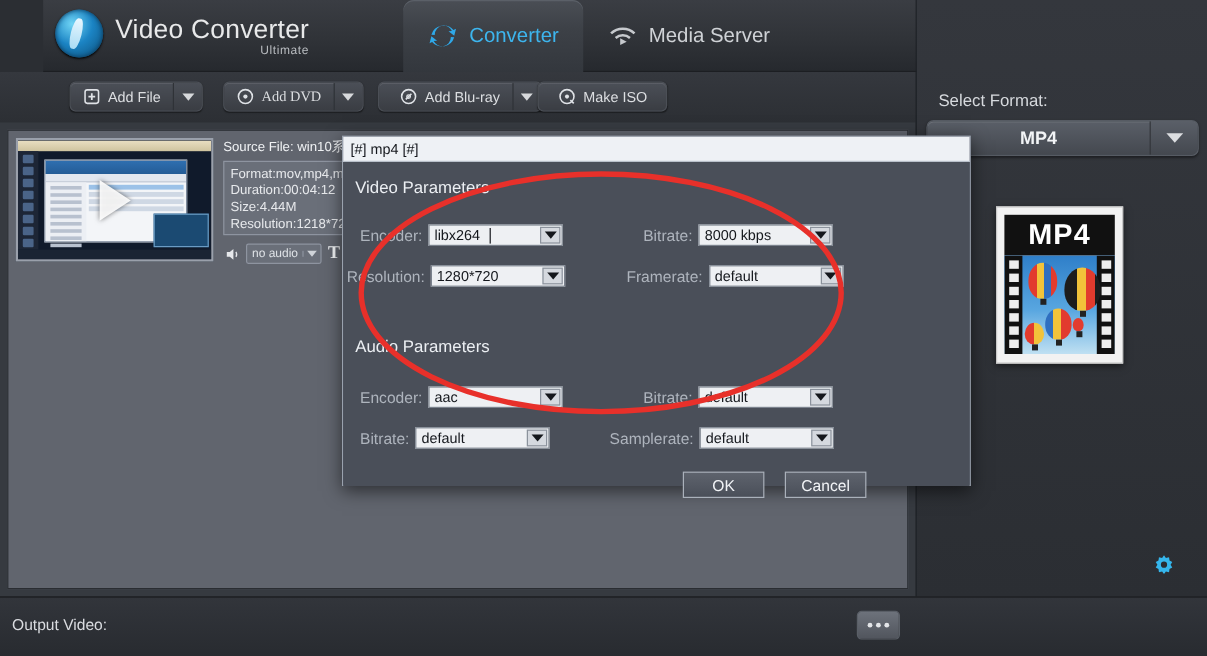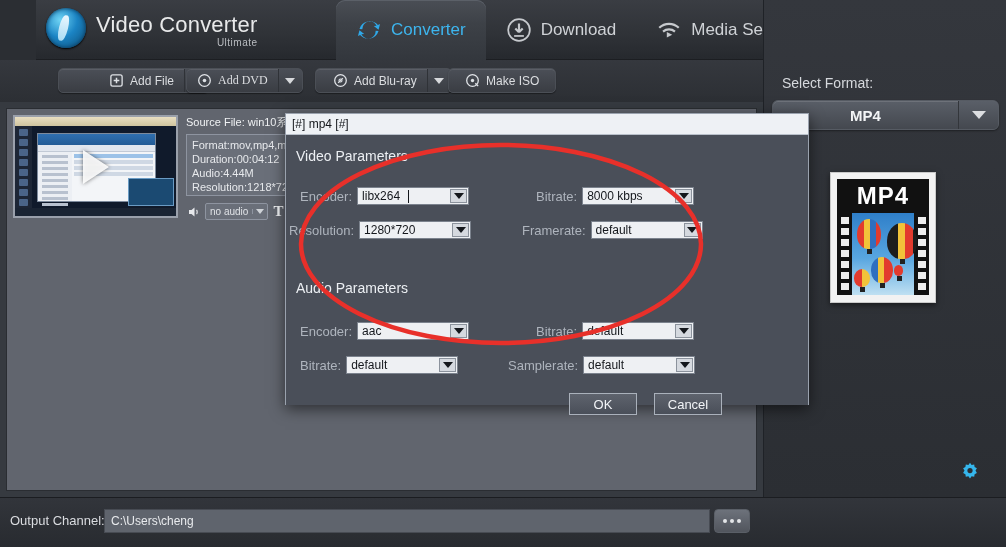--- a/index.html
+++ b/index.html
@@ -241,28 +241,20 @@
     <div class="tabs">
       <div class="tab active">
         <svg class="tab-ico" viewBox="0 0 24 24">
           <path d="M12 4a8 8 0 0 1 7 4.1l-2.6.3 4.4 3.4 1.4-5.4-2 .9A10 10 0 0 0 3.2 11l2.6.3A7.4 7.4 0 0 1 12 4z" fill="#2fa8e8"></path>
           <path d="M12 20a8 8 0 0 1-7-4.1l2.6-.3-4.4-3.4-1.4 5.4 2-.9A10 10 0 0 0 20.8 13l-2.6-.3A7.4 7.4 0 0 1 12 20z" fill="#2fa8e8"></path>
         </svg>
         <span>Converter</span>
       </div>
       <div class="tab">
         <svg class="tab-ico" viewBox="0 0 24 24">
-          <circle cx="12" cy="12" r="10" fill="none" stroke="#c6c9cd" stroke-width="1.6"></circle>
-          <path d="M12 6v8m0 0l-3.4-3.4M12 14l3.4-3.4" fill="none" stroke="#c6c9cd" stroke-width="2"></path>
-          <path d="M7.5 17.5h9" stroke="#c6c9cd" stroke-width="1.6"></path>
-        </svg>
-        <span>Download</span>
-      </div>
-      <div class="tab">
-        <svg class="tab-ico" viewBox="0 0 24 24">
           <path d="M3 10a13 13 0 0 1 18 0" fill="none" stroke="#c6c9cd" stroke-width="2"></path>
           <path d="M6.5 13.5a8.4 8.4 0 0 1 11 0" fill="none" stroke="#c6c9cd" stroke-width="2"></path>
           <path d="M10 19l5-2.6-5-2.6z" fill="#c6c9cd"></path>
         </svg>
         <span>Media Server</span>
       </div>
     </div>
 
     <div class="wbtns">
       <svg class="wbtn" viewBox="0 0 16 16">
@@ -273,21 +265,21 @@
       <svg class="wbtn" viewBox="0 0 16 16">
         <path d="M3 8.5h10" stroke="#c9ccd0" stroke-width="1.5"></path>
       </svg>
       <svg class="wbtn" viewBox="0 0 16 16">
         <path d="M3 3l10 10M13 3L3 13" stroke="#e2e5e9" stroke-width="1.6"></path>
       </svg>
     </div>
   </div>
 
   <div class="toolbar">
-    <div class="tb-group" style="left:58px;padding-left:40px;">
+    <div class="tb-group" style="left:58px;">
       <div class="tb-main">
         <svg class="tb-ico" viewBox="0 0 16 16">
           <rect x="2" y="2" width="12" height="12" rx="2" fill="none" stroke="#dfe2e6" stroke-width="1.4"></rect>
           <path d="M8 5v6M5 8h6" stroke="#dfe2e6" stroke-width="1.6"></path>
         </svg>
         <span>Add File</span>
       </div>
       <div class="tb-arrow">
           <i class="caret"></i>
         </div>
@@ -375,21 +367,21 @@
             <div class="thumb-bottom"></div>
           </div>
           <div class="play-tri"></div>
         </div>
 
         <div class="meta">
           <div class="meta-src">Source File: win10系</div>
           <div class="meta-box">
             <div>Format:mov,mp4,m4a</div>
             <div>Duration:00:04:12</div>
-            <div>Audio:4.44M</div>
+            <div>Size:4.44M</div>
             <div>Resolution:1218*720</div>
           </div>
           <div class="sel-row">
             <svg class="spk" viewBox="0 0 16 16">
               <path d="M3 6h2.5L8.5 3.5v9L5.5 10H3z" fill="#e6e8eb"></path>
               <path d="M10.5 6c.9.9.9 3.1 0 4" fill="none" stroke="#e6e8eb" stroke-width="1.2"></path>
             </svg>
             <div class="sel-pill">
               <span>no audio</span>
               <div class="arw">
@@ -477,22 +469,21 @@
       <div class="bal" style="left:57px;top:52px;width:9px;height:11px;background:#e23b2e;"></div>
     </div>
   </div>
 
   <svg class="gear-btn" viewBox="0 0 24 24">
     <path d="M12 2.8l1.6 2.1 2.6-.5.4 2.6 2.3 1.3-1.4 2.3 1.4 2.3-2.3 1.3-.4 2.6-2.6-.5L12 18.4l-1.6-2.1-2.6.5-.4-2.6-2.3-1.3L6.5 10.6 5.1 8.3l2.3-1.3.4-2.6 2.6.5z" fill="#35b6ec"></path>
     <circle cx="12" cy="10.6" r="2.6" fill="#2a2d33"></circle>
   </svg>
 
   <div class="bottom">
-    <div class="of-label">Output Channel:</div>
-    <div class="of-input">C:\Users\cheng</div>
+    <div class="of-label">Output Video:</div>
     <div class="of-browse">
       <i></i>
         <i></i>
         <i></i>
     </div>
   </div>
 
   <div class="modal">
     <div class="modal-title">[#] mp4 [#]</div>
     <div class="modal-body">

